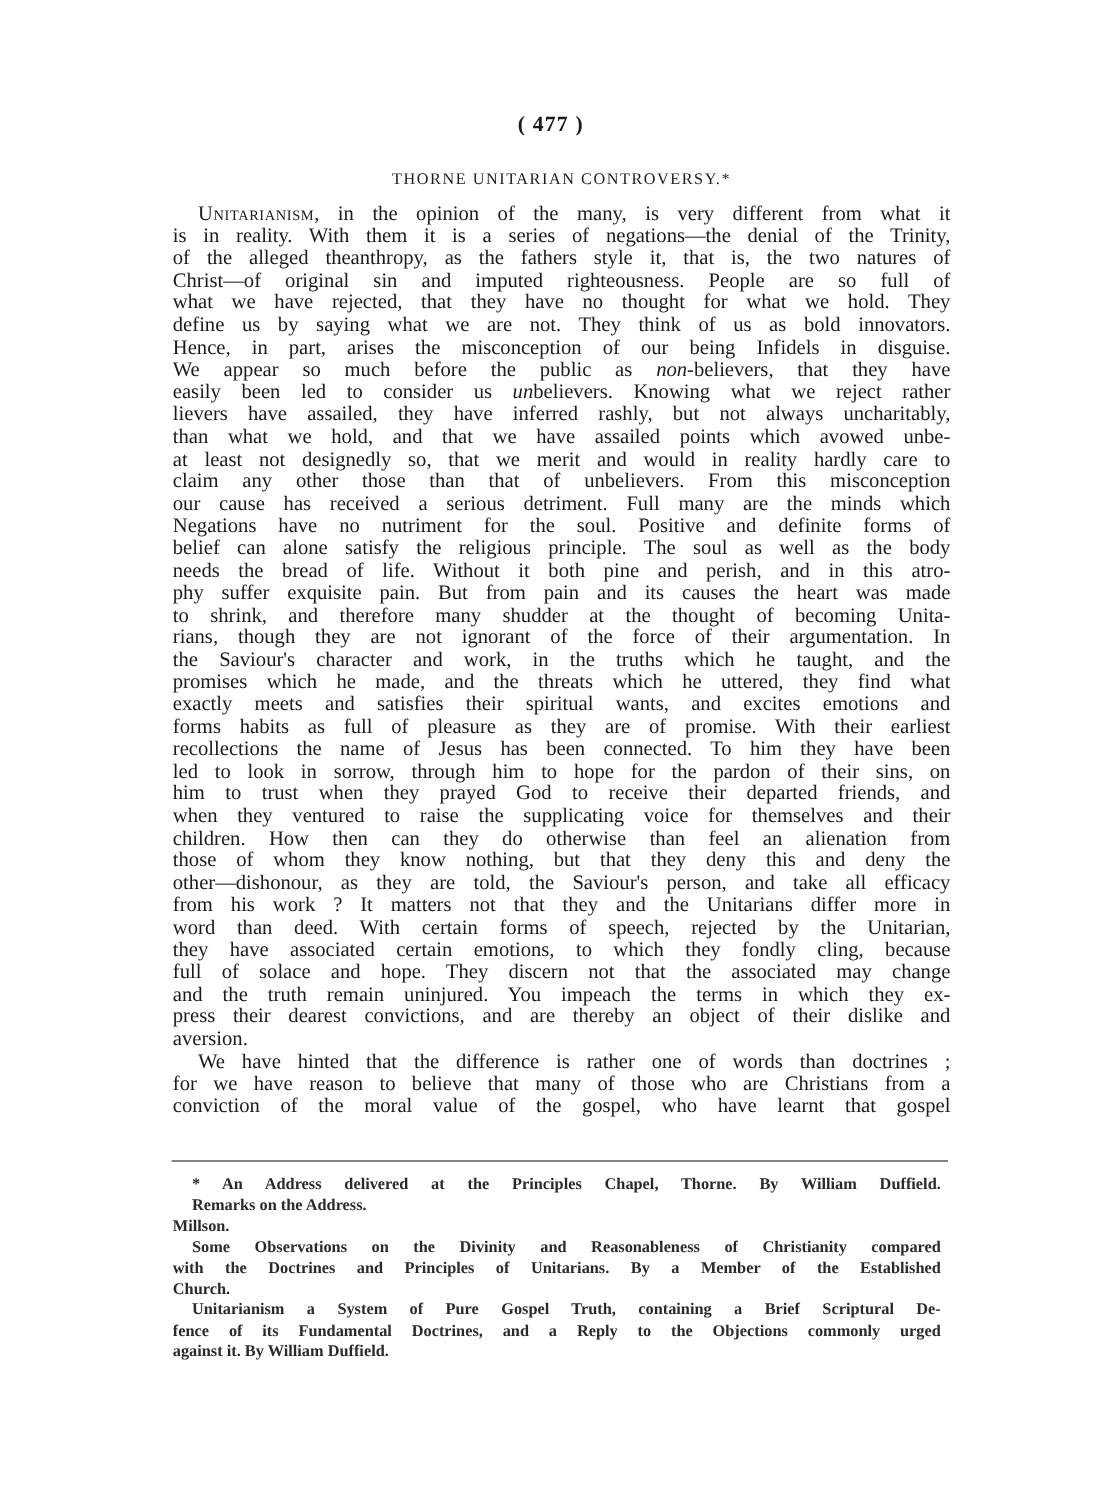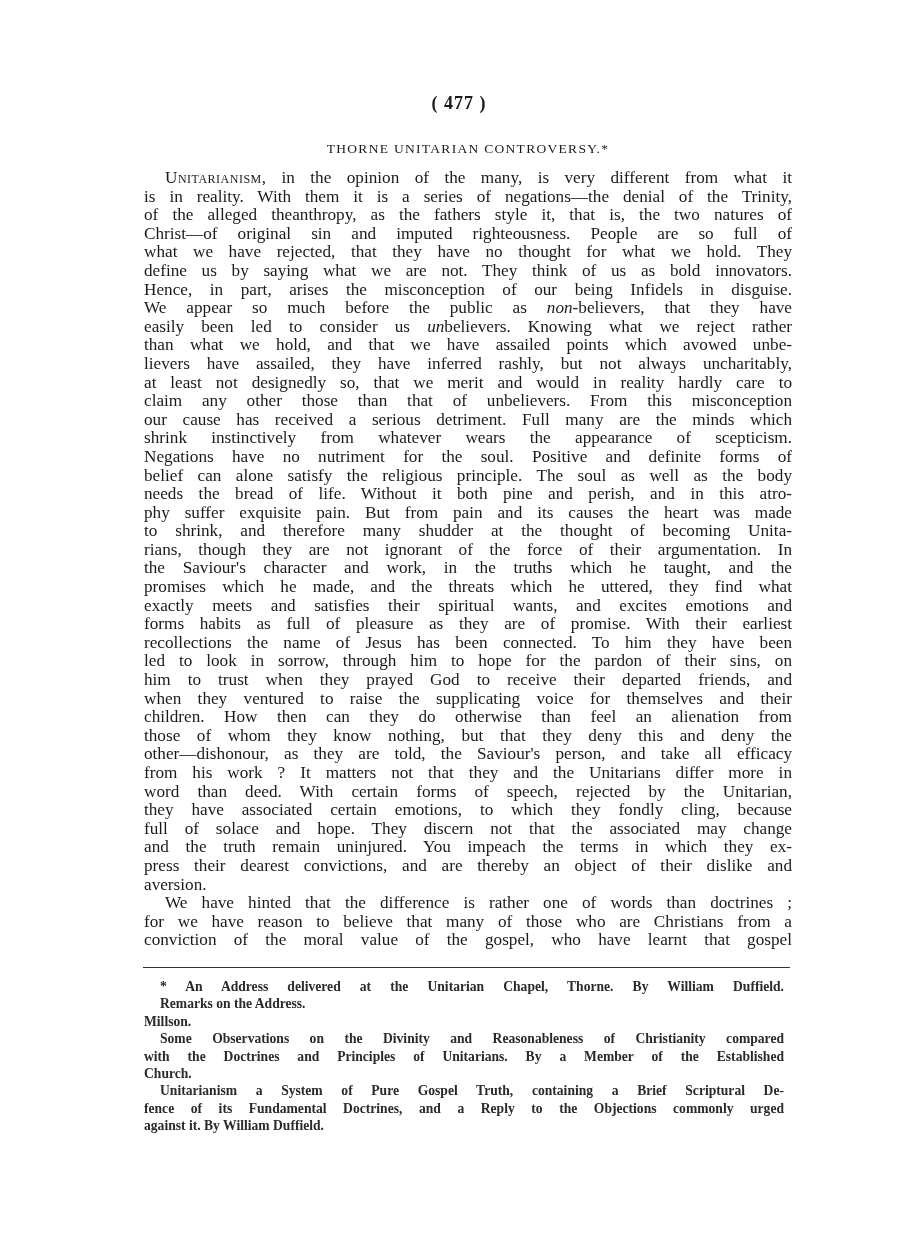--- a/index.html
+++ b/index.html
@@ -97,26 +97,25 @@
 <div class="body">
   <span class="line indent"><span class="smallcaps">Unitarianism</span><span>, in the opinion of the many, is very different from what it</span></span>
   <span class="line">is in reality.  With them it is a series of negations—the denial of the Trinity,</span>
   <span class="line">of the alleged theanthropy, as the fathers style it, that is, the two natures of</span>
   <span class="line">Christ—of original sin and imputed righteousness.  People are so full of</span>
   <span class="line">what we have rejected, that they have no thought for what we hold.  They</span>
   <span class="line">define us by saying what we are not.  They think of us as bold innovators.</span>
   <span class="line">Hence, in part, arises the misconception of our being Infidels in disguise.</span>
   <span class="line">We appear so much before the public as <i>non</i>-believers, that they have</span>
   <span class="line">easily been led to consider us <i>un</i>believers.  Knowing what we reject rather</span>
+  <span class="line">lievers have assailed, they have inferred rashly, but not always uncharitably,</span>
   <span class="line">than what we hold, and that we have assailed points which avowed unbe-</span>
-  <span class="line">lievers have assailed, they have inferred rashly, but not always uncharitably,</span>
   <span class="line">at least not designedly so, that we merit and would in reality hardly care to</span>
   <span class="line">claim any other those than that of unbelievers.  From this misconception</span>
   <span class="line">our cause has received a serious detriment.  Full many are the minds which</span>
-  <span class="line">shrink instinctively from whatever wears the appearance of scepticism.</span>
   <span class="line">Negations have no nutriment for the soul.  Positive and definite forms of</span>
   <span class="line">belief can alone satisfy the religious principle.  The soul as well as the body</span>
   <span class="line">needs the bread of life.  Without it both pine and perish, and in this atro-</span>
   <span class="line">phy suffer exquisite pain.  But from pain and its causes the heart was made</span>
   <span class="line">to shrink, and therefore many shudder at the thought of becoming Unita-</span>
   <span class="line">rians, though they are not ignorant of the force of their argumentation.  In</span>
   <span class="line">the Saviour's character and work, in the truths which he taught, and the</span>
   <span class="line">promises which he made, and the threats which he uttered, they find what</span>
   <span class="line">exactly meets and satisfies their spiritual wants, and excites emotions and</span>
   <span class="line">forms habits as full of pleasure as they are of promise.  With their earliest</span>
@@ -135,21 +134,21 @@
   <span class="line">press their dearest convictions, and are thereby an object of their dislike and</span>
   <span class="line last">aversion.</span>
   <span class="line indent">We have hinted that the difference is rather one of words than doctrines ;</span>
   <span class="line">for we have reason to believe that many of those who are Christians from a</span>
   <span class="line">conviction of the moral value of the gospel, who have learnt that gospel</span>
 </div>
 
 <div class="rule"></div>
 
 <div class="footnotes">
-  <span class="fn-line indent">* An Address delivered at the Unitarian Chapel, Thorne.  By William Duffield.</span>
+  <span class="fn-line indent">* An Address delivered at the Principles Chapel, Thorne.  By William Duffield.</span>
   <span class="fn-line indent last">Remarks on the Address.</span>
   <span class="fn-line last">Millson.</span>
   <span class="fn-line indent">Some Observations on the Divinity and Reasonableness of Christianity compared</span>
   <span class="fn-line">with the Doctrines and Principles of Unitarians.  By a Member of the Established</span>
   <span class="fn-line last">Church.</span>
   <span class="fn-line indent">Unitarianism a System of Pure Gospel Truth, containing a Brief Scriptural De-</span>
   <span class="fn-line">fence of its Fundamental Doctrines, and a Reply to the Objections commonly urged</span>
   <span class="fn-line last">against it.  By William Duffield.</span>
 </div>
 

